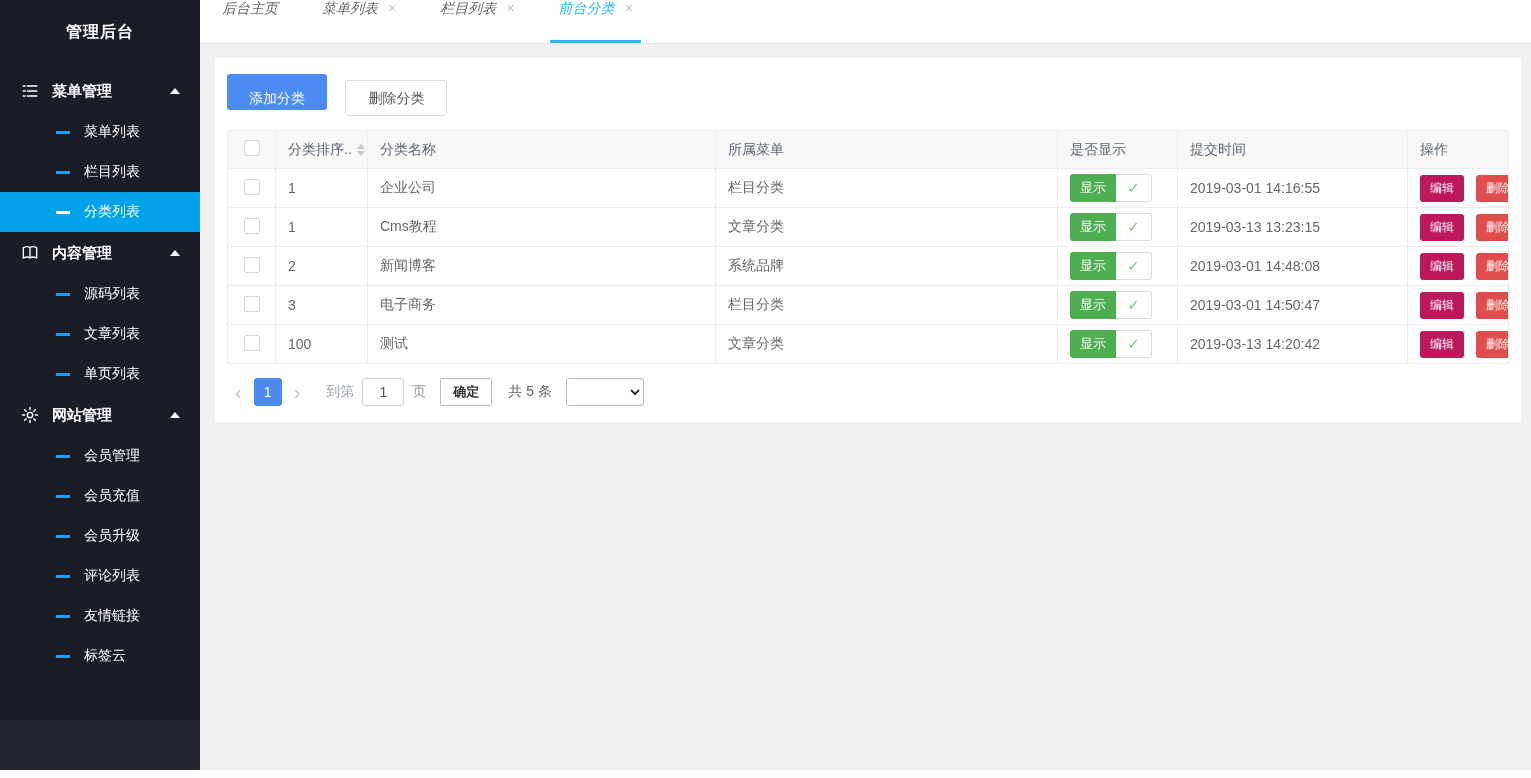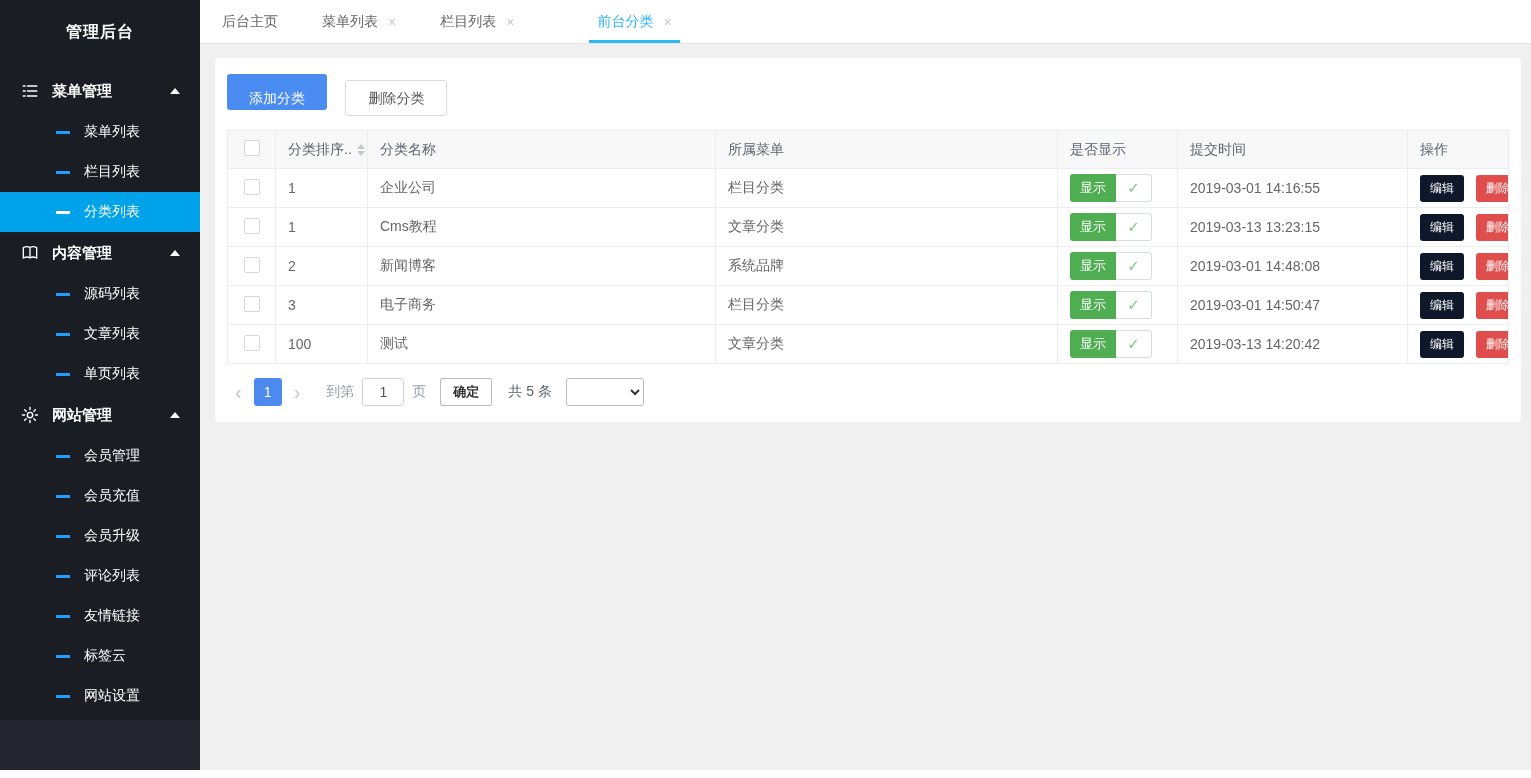--- a/index.html
+++ b/index.html
@@ -31,24 +31,24 @@
     margin-left:22px; cursor:pointer; }
   .hamburger span { display:block; width:22px; height:3px; background:#2d3340; border-radius:1px; }
   .topbar-right { margin-left:auto; display:flex; align-items:stretch; }
   .user-phone { width:132px; display:flex; align-items:center; justify-content:center;
     color:#c8cbd1; font-size:14px; border-left:1px solid #f2f2f2; border-right:1px solid #f2f2f2; }
   .logout { width:62px; display:flex; align-items:center; justify-content:center;
     color:#c8cbd1; font-size:14px; cursor:pointer; }
 
   .tabbar { height:44px; background:#fff; border-bottom:1px solid #e4e4e4;
     display:flex; align-items:stretch; padding-left:22px; flex:none; }
-  .tab { display:flex; align-items:center; position:relative; margin-right:44px;
-    font-size:14px; color:#666; cursor:pointer; }
+  .tab { display:flex; align-items:flex-start; position:relative; margin-right:44px;
+    font-size:14px; color:#666; cursor:pointer;font-style:italic; }
   .tab .close { margin-left:10px; color:#c3c7cc; font-size:14px; cursor:pointer; }
-  .tab.active { color:#2db7f5;margin-left:39px; }
+  .tab.active { color:#2db7f5; }
   .tab.active::after { content:""; position:absolute; left:-8px; right:-8px; bottom:0;
     height:3px; background:#2db7f5; }
 
   .content { flex:1; padding:14px 10px 0 15px; overflow:hidden; }
   .card { background:#fff; border-radius:2px; padding:12px; }
 
   .toolbar { padding:4px 0 14px 0; }
   .btn-add { background:#4b8cf2; color:#fff; border:none; height:36px; padding:16px 22px;
     font-size:14px; border-radius:3px; cursor:pointer; margin-right:14px;
     font-family:inherit; }
@@ -77,21 +77,21 @@
 
   .vis-group { display:inline-flex; align-items:stretch; height:28px; cursor:pointer; }
   .vis-btn { background:#4fae52; color:#fff; font-size:13px; display:flex; align-items:center;
     padding:0 10px; border-radius:3px 0 0 3px; }
   .vis-check { width:36px; background:#fff; border:1px solid #d9dce0; border-left:none;
     border-radius:0 3px 3px 0; display:flex; align-items:center; justify-content:center;
     color:#76c77b; font-size:15px; }
 
   .act-btn { border:none; color:#fff; font-size:12px; padding:5px 10px; border-radius:3px;
     cursor:pointer; font-family:inherit; }
-  .act-edit { background:#0f172a; margin-right:8px; }
+  .act-edit { background:#be185d; margin-right:8px; }
   .act-delete { background:#df4d4d; }
 
   
   .pager { display:flex; align-items:center; margin-top:14px; padding-bottom:4px;
     font-size:14px; color:#808695; }
   .pg-prev, .pg-next { color:#c0c4cc; font-size:20px; line-height:1; padding:0 8px; cursor:pointer; }
   .pg-page { min-width:28px; height:28px; background:#4d8af0; color:#fff; border-radius:3px;
     display:flex; align-items:center; justify-content:center; font-size:14px; cursor:pointer;
     margin:0 4px; }
   .pg-goto-label { margin-left:18px; color:#9aa0ab; }
@@ -205,24 +205,20 @@
         <span>评论列表</span>
       </div>
       <div class="sub-item">
         <span class="dash"></span>
         <span>友情链接</span>
       </div>
       <div class="sub-item">
         <span class="dash"></span>
         <span>标签云</span>
       </div>
-      <div class="sub-item">
-        <span class="dash"></span>
-        <span>网站设置</span>
-      </div>
     </nav>
     <div class="side-footer"></div>
   </aside>
 
   <div class="main">
 
 
     <div class="tabbar">
       <div class="tab">
         <span>后台主页</span>

